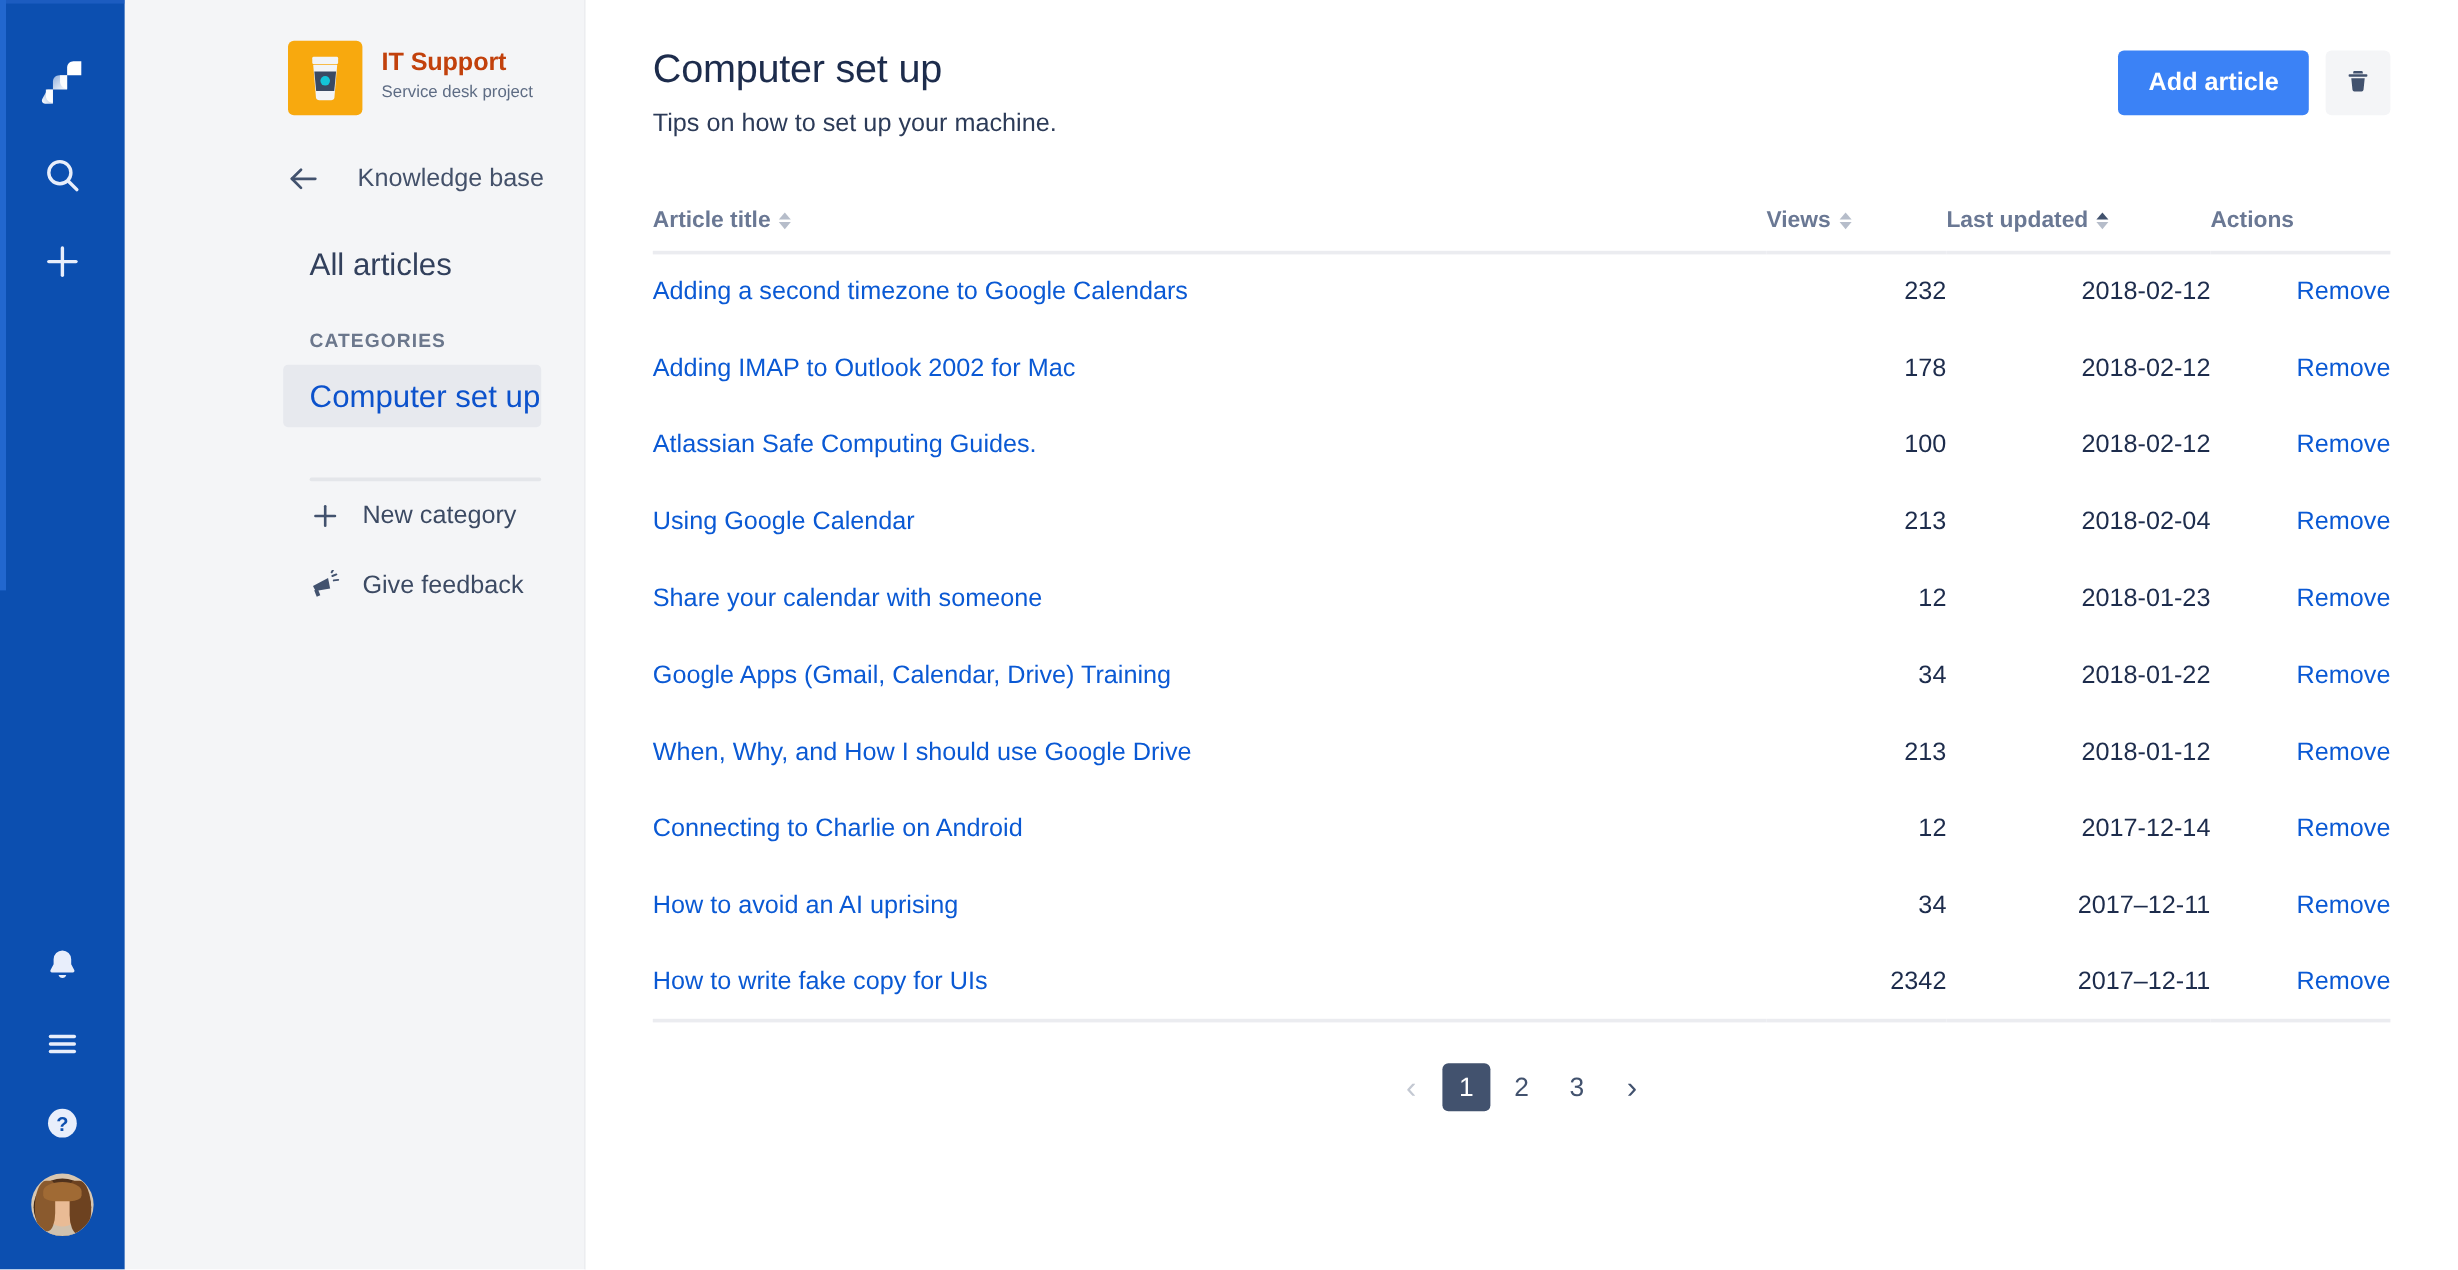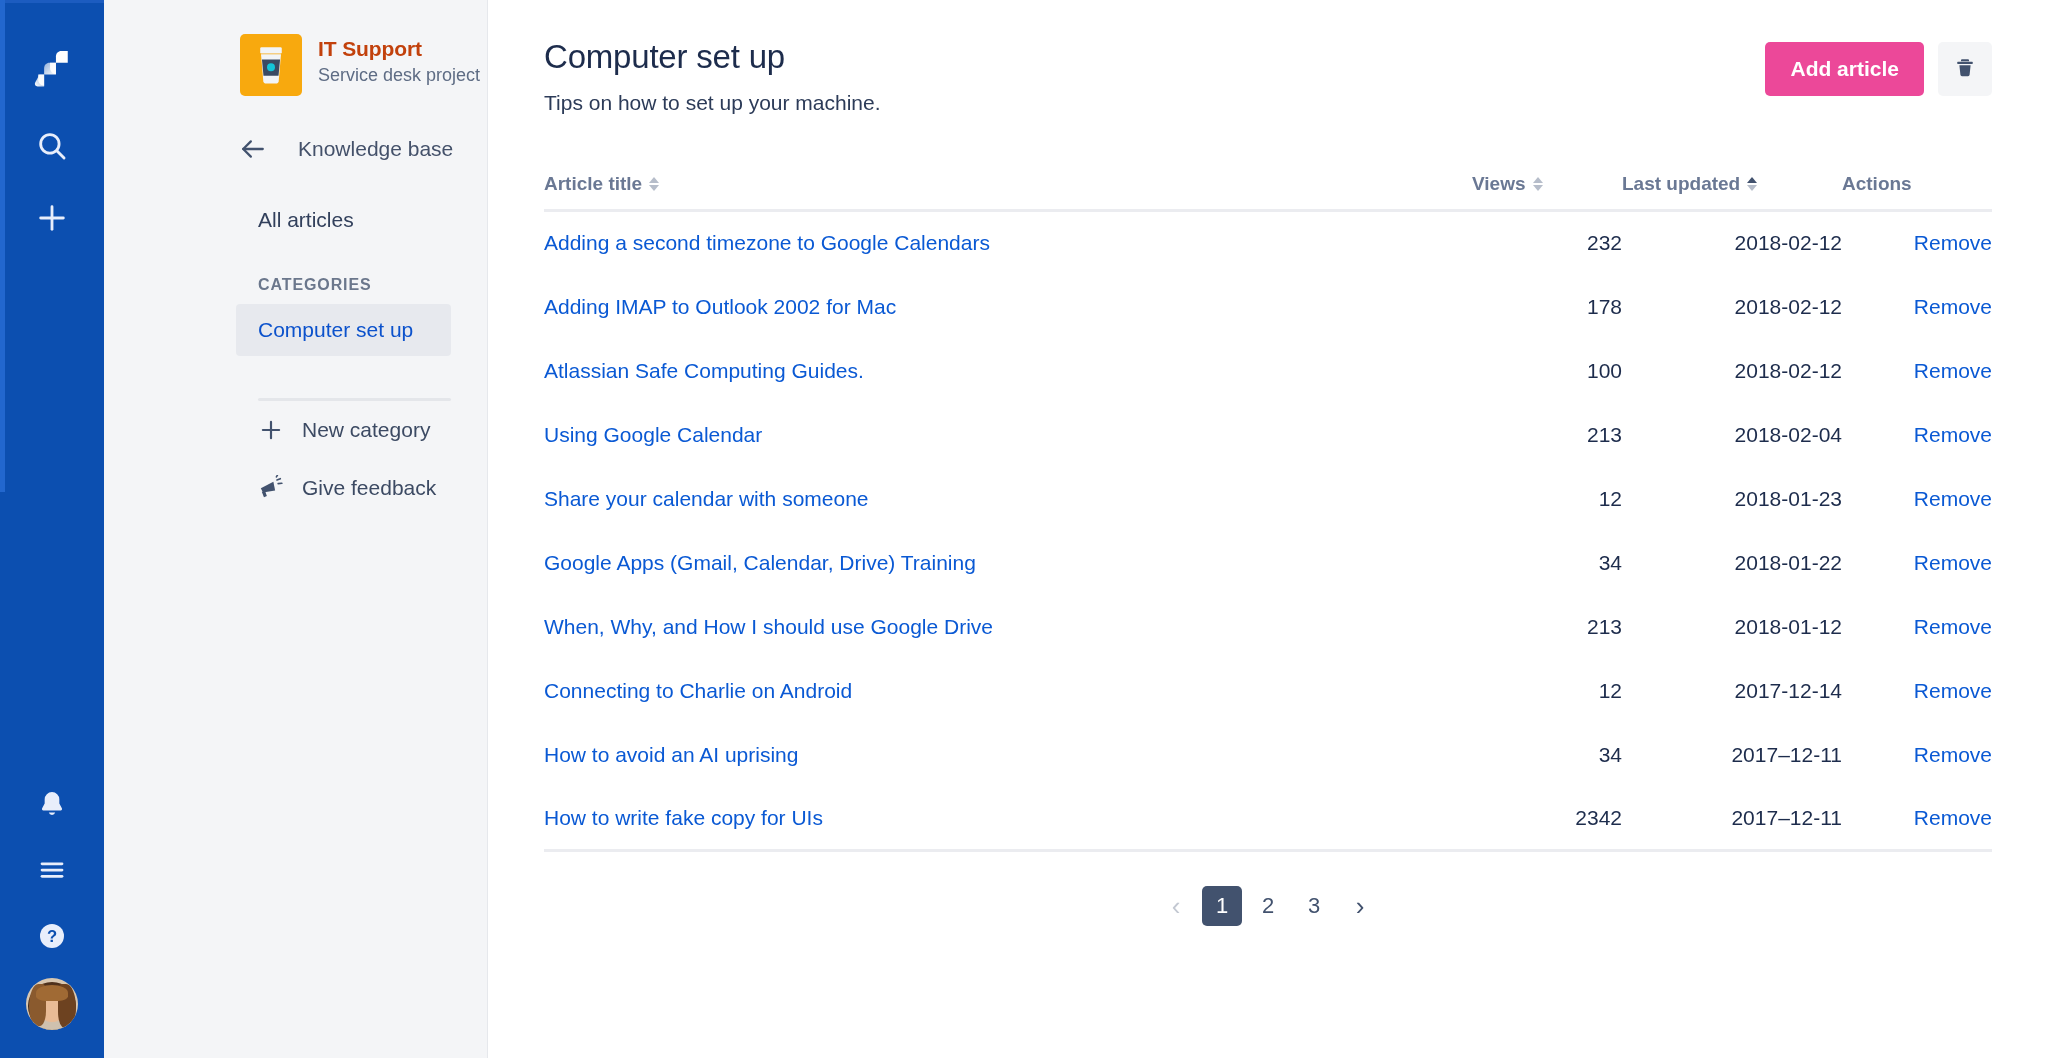--- a/index.html
+++ b/index.html
@@ -107,39 +107,39 @@
     width: 62px; height: 62px; border-radius: 5px;
     background: #f8a90e;
     display: flex; align-items: center; justify-content: center;
   }
   .proj-meta { padding-left: 78px; }
   .proj-title {
     font-size: 21px; font-weight: bold; color: #c2410c; line-height: 1.25;
     letter-spacing: -0.1px;
   }
   .proj-sub {
-    font-size: 18px; color: #5e6c84; line-height: 1.3; margin-top: 2px;
+    font-size: 14px; color: #5e6c84; line-height: 1.3; margin-top: 2px;
   }
   .kb-row {
     display: flex; align-items: center;
     padding-left: 136px; height: 54px;
     cursor: pointer;
   }
   .kb-arrow { width: 34px; display: flex; align-items: center; }
   .kb-label {
     font-size: 21px; color: #44516a; margin-left: 24px; font-weight: normal;
   }
   .nav-item {
     display: flex; align-items: center;
     height: 52px;
     margin: 0 36px 0 132px;
     padding-left: 22px;
     border-radius: 4px;
     cursor: pointer;
-    font-size: 21px;
+    font-size: 26px;
   }
   .nav-item.plain { color: #32405c; margin-top: 18px; }
   .nav-item.active { background: #e7e9ee; color: #0c52cc; font-weight: normal; margin-top: 10px; }
   .cat-head {
     font-size: 16px; font-weight: bold; color: #6b778c;
     letter-spacing: 0.9px;
     padding-left: 154px; margin-top: 30px;
   }
   .divider {
     height: 3px; background: #e4e6ea; border-radius: 2px;
@@ -166,21 +166,21 @@
     padding-top: 8px;
   }
   .page-title {
     font-size: 33px; color: #1d2c4c; font-weight: normal; letter-spacing: -0.2px;
   }
   .page-sub {
     font-size: 21px; color: #2c3b58; margin-top: 15px;
   }
   .header-actions { display: flex; align-items: center; gap: 14px; padding-top: 4px; }
   .btn-primary {
-    background: #ec4899; color: #ffffff;
+    background: #3b82f6; color: #ffffff;
     font-size: 21px; font-weight: bold;
     border: none; border-radius: 5px;
     height: 54px; padding: 0 25px;
     cursor: pointer;
     font-family: "Liberation Sans", sans-serif;
   }
   .btn-icon {
     width: 54px; height: 54px;
     background: #f4f5f7; border: none; border-radius: 5px;
     display: flex; align-items: center; justify-content: center;

